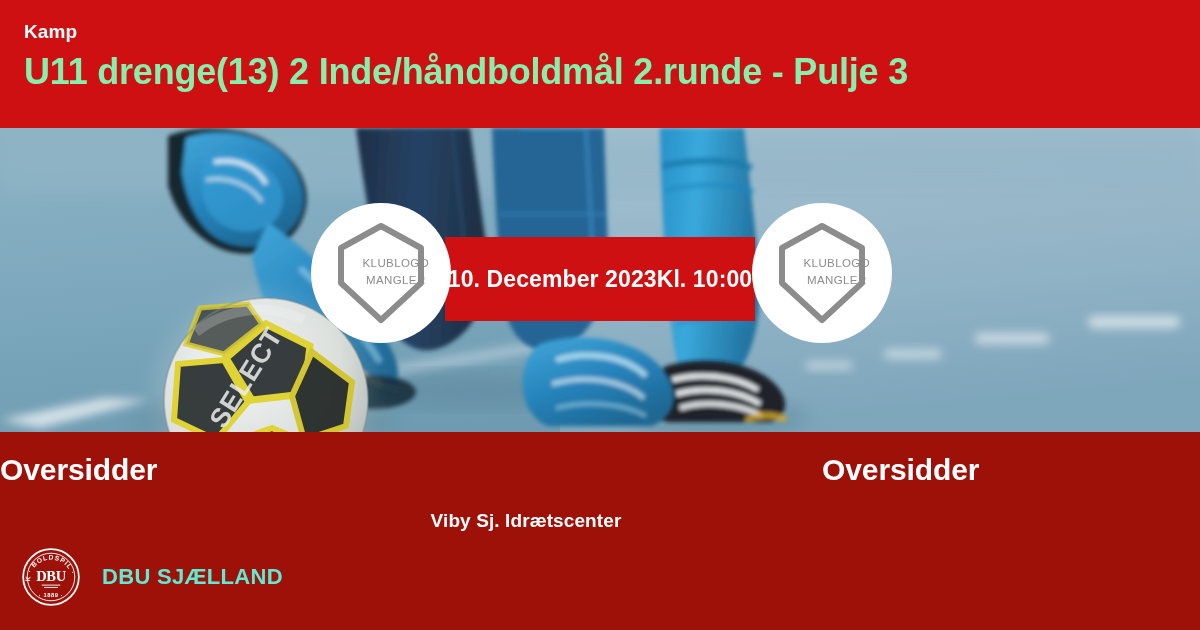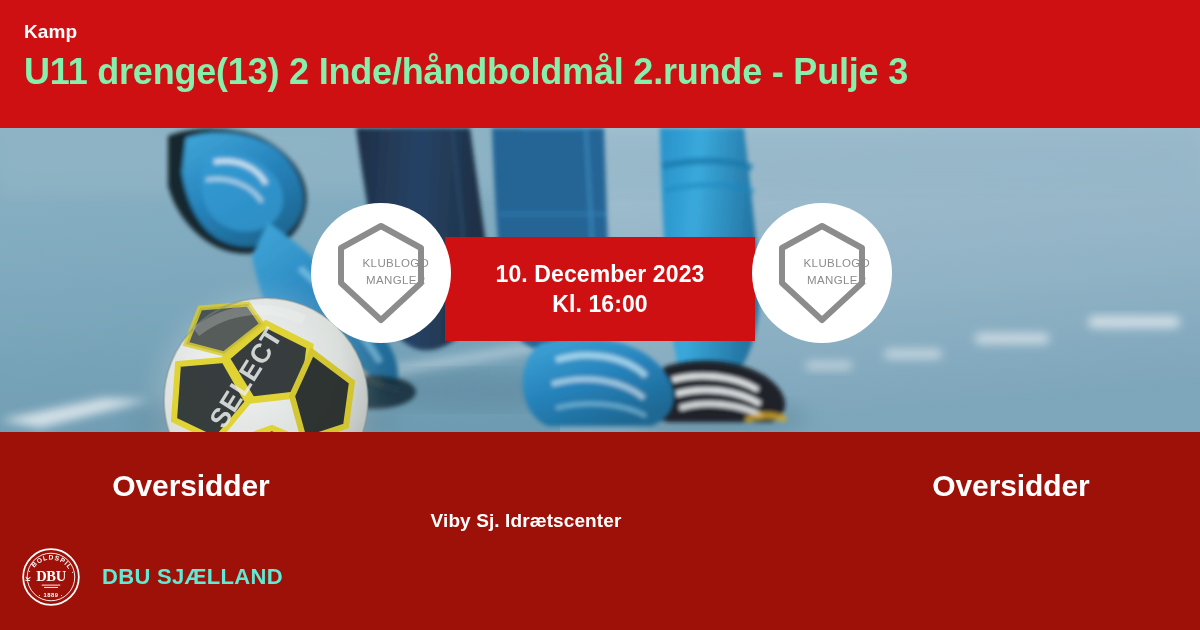--- a/index.html
+++ b/index.html
@@ -56,25 +56,25 @@
     background: #7fa7b8;
   }
   .photo-svg { display:block; width:1200px; height:304px; }
 
   
   .date-banner {
     position: absolute;
     left: 445px;
     top: 237px;
     width: 310px;
-    height: 104px;
+    height: 84px;
     background: #ce1013;
     z-index: 3;
     display: flex;
-    flex-direction: column;
+    flex-direction: row;
     align-items: center;
     justify-content: center;
   }
   .date-line {
     color: #ffffff;
     font-size: 23px;
     font-weight: bold;
     line-height: 30px;
     letter-spacing: 0.1px;
     white-space: nowrap;
@@ -125,27 +125,26 @@
     background: #9e1108;
   }
   .teams-row {
     position: absolute;
     left: 0; top: 18px;
     width: 1200px;
     display: flex;
   }
   .team-col {
     width: 600px;
-    text-align: center;
+    text-align: left;
     color: #ffffff;
     font-size: 30px;
     font-weight: bold;
     line-height: 40px;
     letter-spacing: -0.1px;
-    margin-top: 16px;
   }
   .team-col.home { padding-right: 218px; box-sizing: border-box; }
   .team-col.away { padding-left: 222px; box-sizing: border-box; }
   .venue {
     position: absolute;
     left: 0; top: 76px;
     width: 1052px;
     text-align: center;
     color: #ffffff;
     font-size: 19px;
@@ -322,21 +321,21 @@
         <circle cx="266" cy="272" r="102" fill="none" stroke="#7f8c8a" stroke-width="2" opacity="0.45"></circle>
         <path d="M196 204 A102 102 0 0 1 304 192" stroke="#ffffff" stroke-width="10" fill="none" opacity="0.22"></path>
       </g>
 
       <rect x="0" y="0" width="1200" height="304" fill="#8fb6c7" opacity="0.08"></rect>
     </svg>
   </div>
 
   <div class="date-banner">
     <div class="date-line">10. December 2023</div>
-    <div class="date-line">Kl. 16:00</div>
+    <div class="date-line">Kl. 10:00</div>
   </div>
 
   <div class="club-circle home">
     <div class="shield-wrap">
       <svg width="96" height="104" viewBox="0 0 96 104">
         <path d="M48 5 L88 27 L88 62 L48 99 L8 62 L8 27 Z" fill="none" stroke="#8c8c8c" stroke-width="6" stroke-linejoin="round"></path>
       </svg>
       <div class="shield-text">
         <div>KLUBLOGO</div>
         <div>MANGLER</div>

